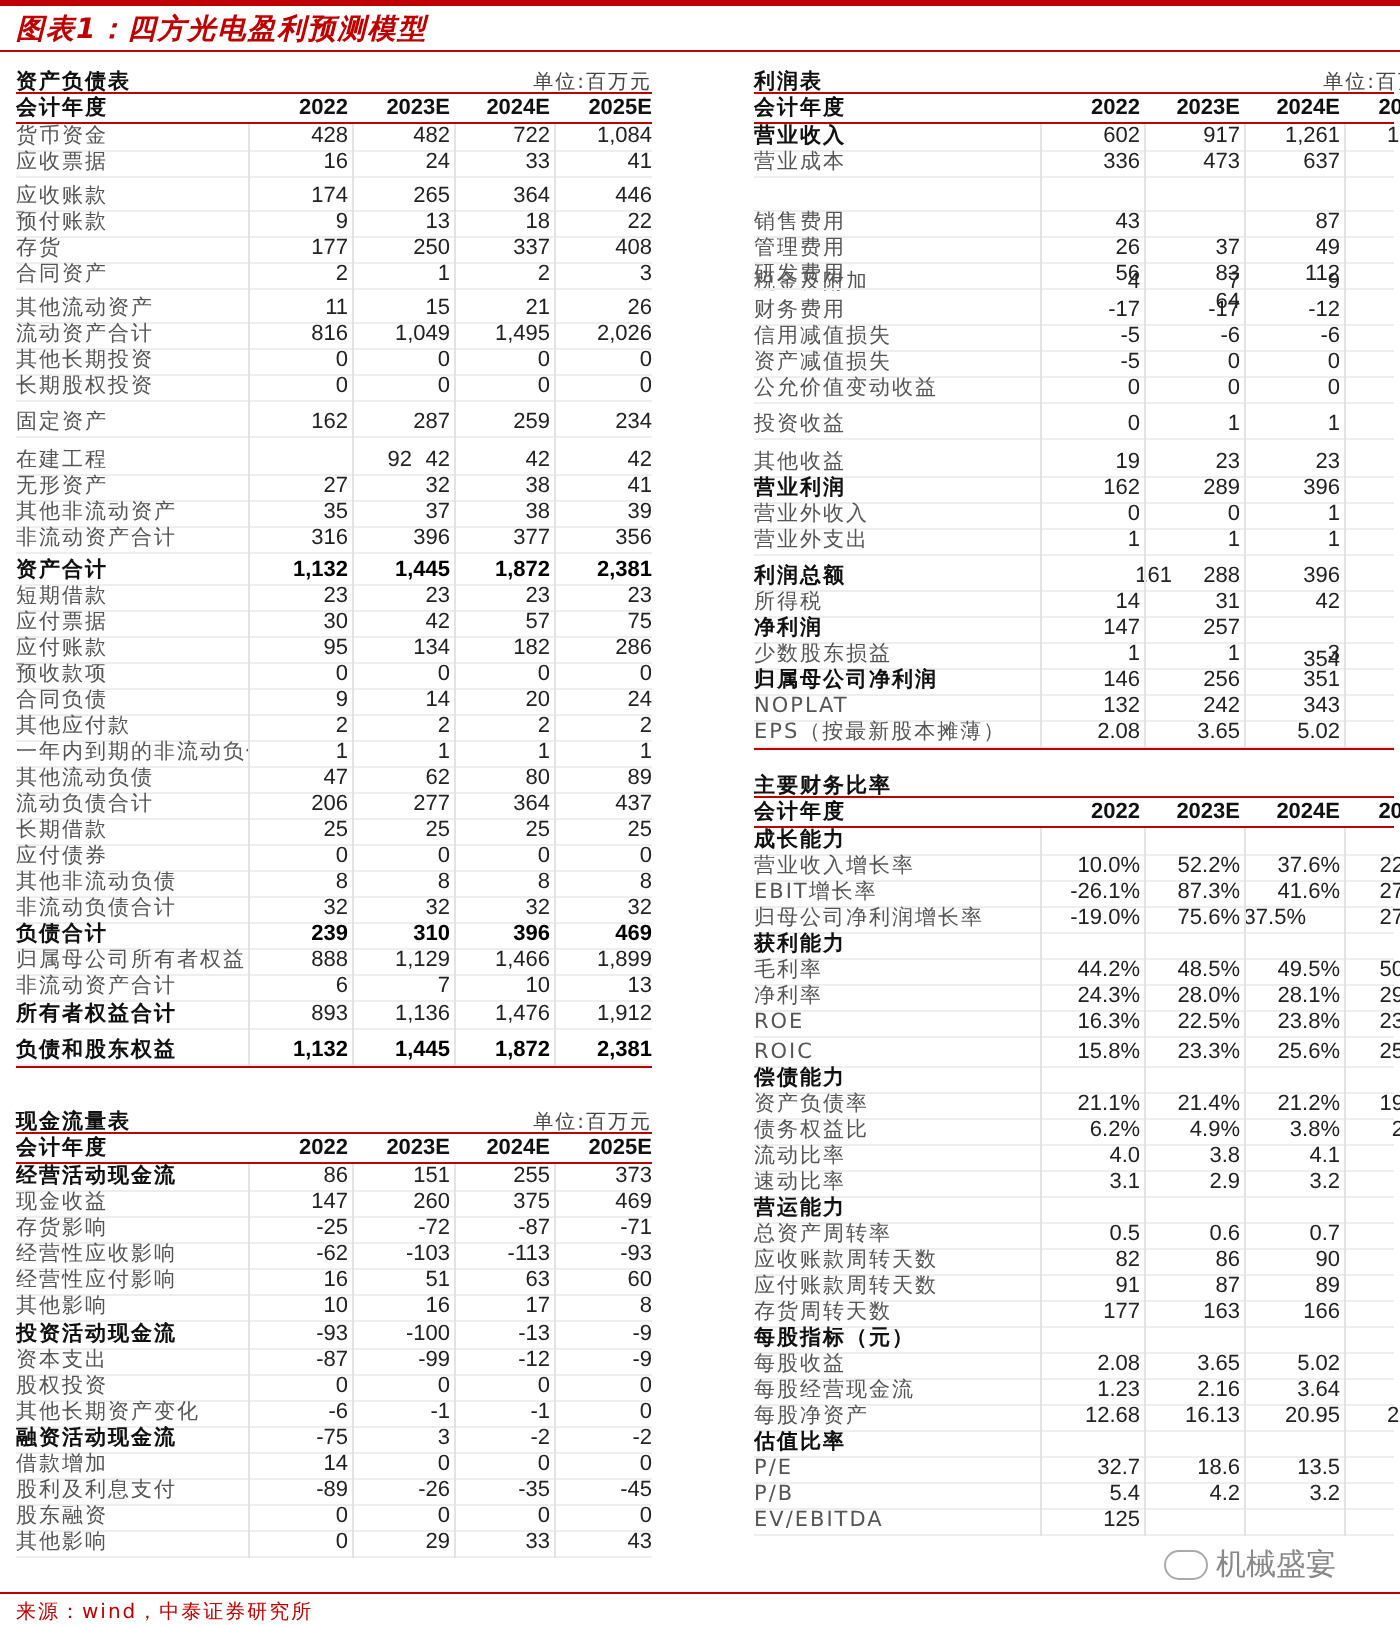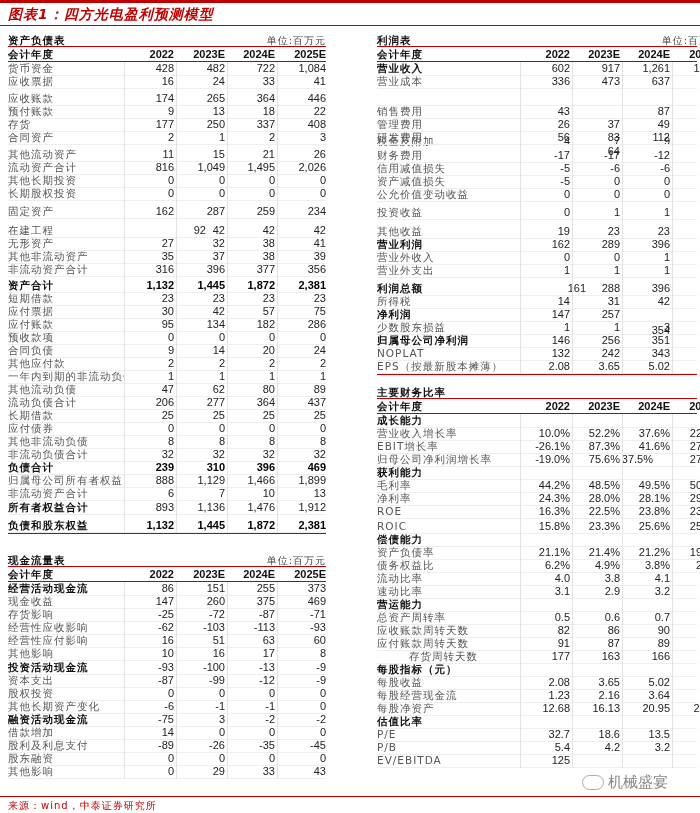--- a/index.html
+++ b/index.html
@@ -808,21 +808,21 @@
     <div class="grid-h" style="left: 0px; top: 637px; width: 320px;"></div>
     <div class="row" style="top: 637px; width: 320px;">
       <span class="lab" style="width: 143px;">应付账款周转天数</span>
       <span class="v" style="left: 145px;">91</span>
       <span class="v" style="left: 195px;">87</span>
       <span class="v" style="left: 245px;">89</span>
       <span class="v" style="left: 296px;">94</span>
     </div>
     <div class="grid-h" style="left: 0px; top: 650px; width: 320px;"></div>
     <div class="row" style="top: 650px; width: 320px;">
-      <span class="lab" style="width: 143px; margin-left: 32px;">存货周转天数</span>
+      <span class="lab" style="width: 143px;">存货周转天数</span>
       <span class="v" style="left: 145px;">177</span>
       <span class="v" style="left: 195px;">163</span>
       <span class="v" style="left: 245px;">166</span>
       <span class="v" style="left: 296px;">174</span>
     </div>
     <div class="grid-h" style="left: 0px; top: 663px; width: 320px;"></div>
     <div class="row strong-lab" style="top: 663px; width: 320px;">
       <span class="lab" style="width: 143px;">每股指标（元）</span>
       <span class="v" style="left: 145px;"></span>
       <span class="v" style="left: 195px;"></span>

